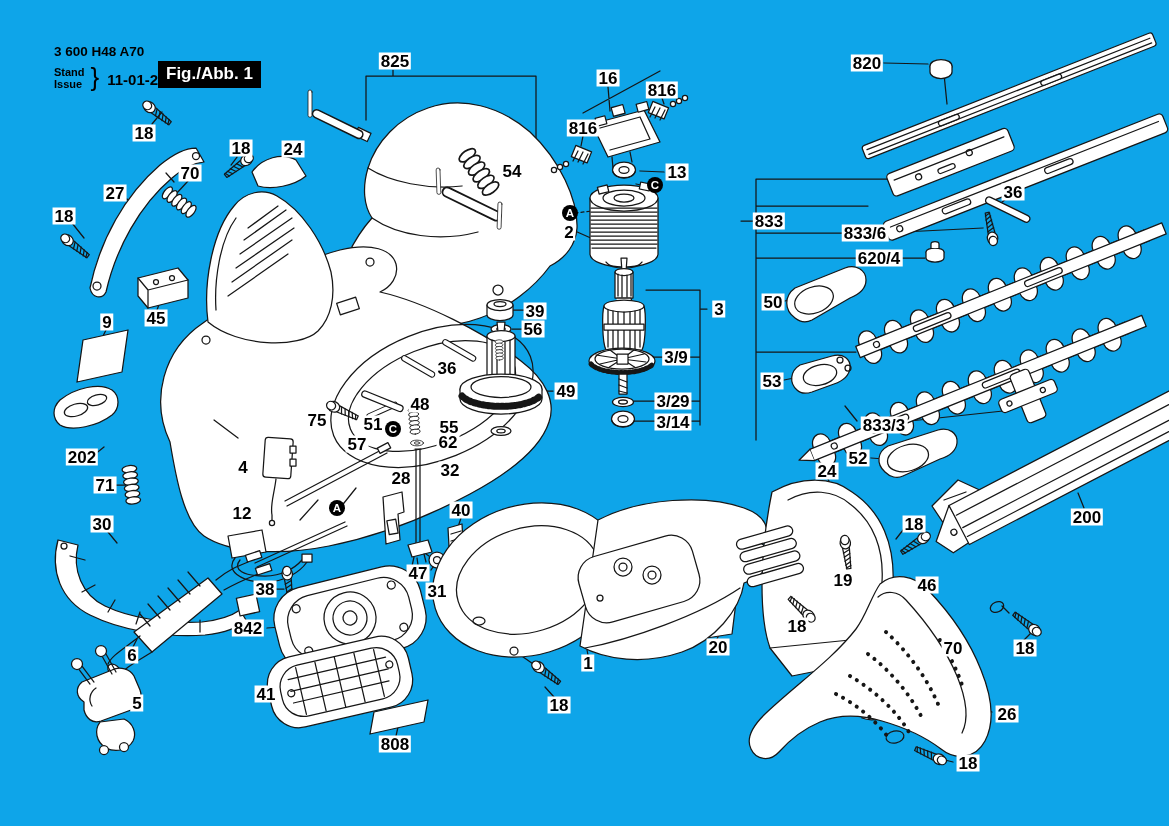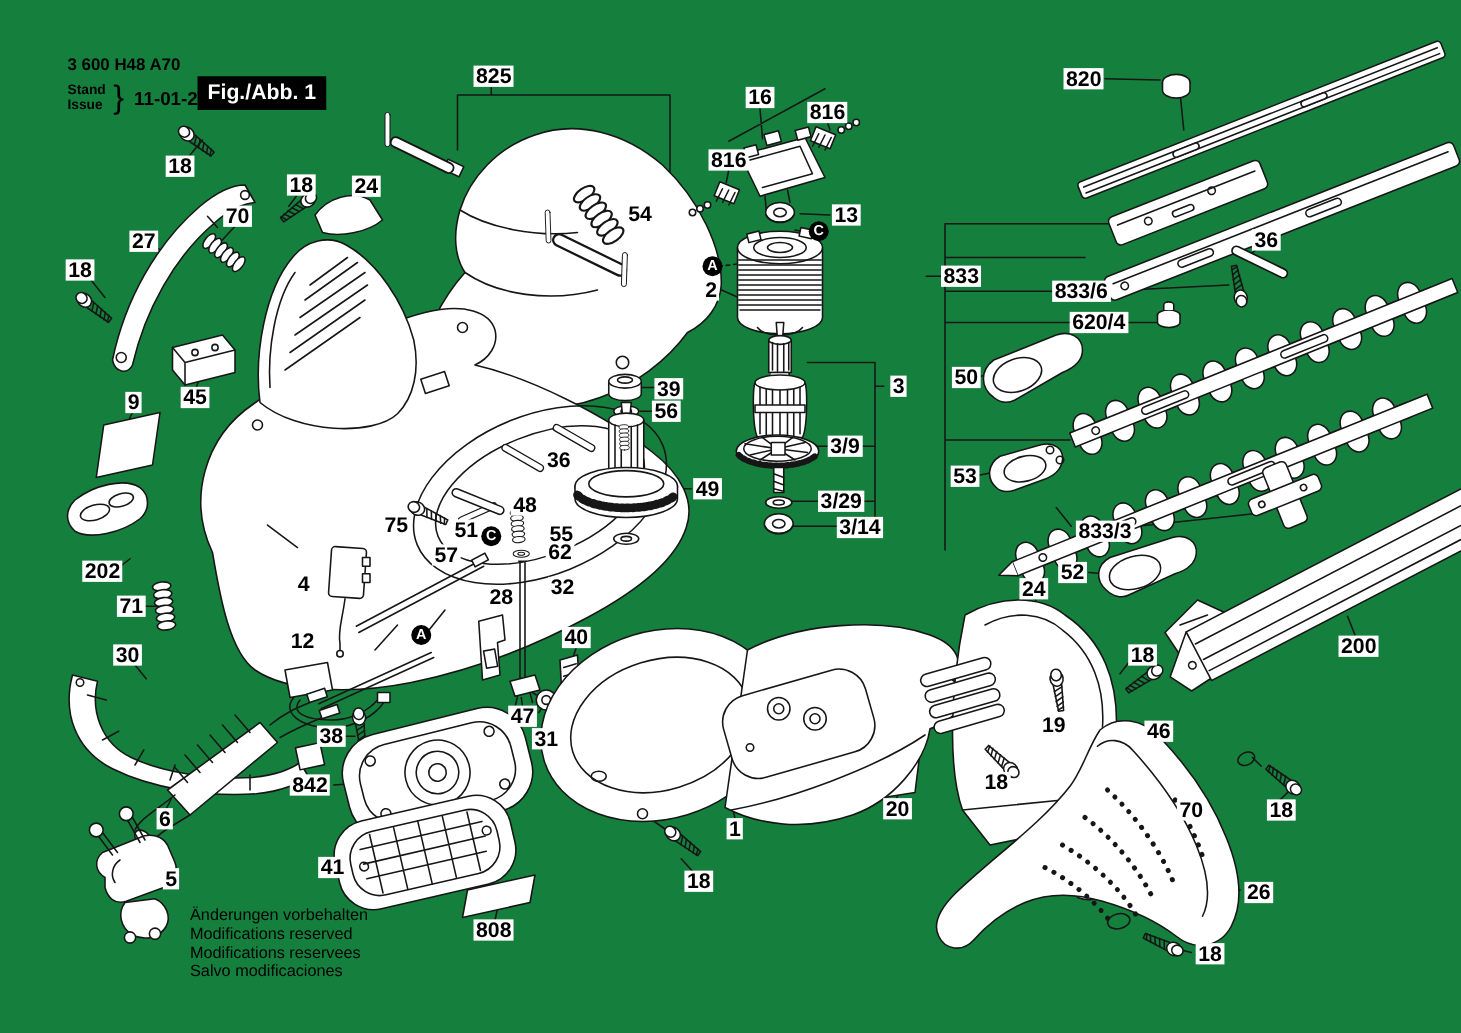--- a/index.html
+++ b/index.html
@@ -1,16 +1,16 @@
 <!DOCTYPE html>
 <html><head>
 <meta charset="utf-8">
 <style>
   html,body{margin:0;padding:0;background:#fff;}
-  .canvas{position:relative;width:1169px;height:826px;background:#15803d;overflow:hidden;
+  .canvas{position:relative;width:1169px;height:826px;background:#0ea5e9;overflow:hidden;
           font-family:"Liberation Sans",sans-serif;color:#000;}
   svg.art{position:absolute;left:0;top:0;}
   .part-label{position:absolute;transform:translate(-50%,-50%);font-weight:bold;font-size:17px;
               line-height:1;background:#fff;padding:0 2px;white-space:nowrap;z-index:5;}
   .callout{position:absolute;transform:translate(-50%,-50%);width:16px;height:16px;border-radius:50%;
            background:#000;color:#fff;font-weight:bold;font-size:11.5px;display:flex;align-items:center;
            justify-content:center;z-index:6;}
   .hdr{position:absolute;left:54px;top:44px;z-index:5;}
   .hdr-part{font-weight:bold;font-size:13.5px;margin-bottom:6px;}
   .hdr-row{display:flex;align-items:center;gap:6px;}
@@ -35,26 +35,20 @@
         <span>Stand</span>
         <span>Issue</span>
       </div>
       <span class="brace">}</span>
       <span class="hdr-date">11-01-26</span>
     </div>
   </div>
   <div class="figbox">Fig./Abb. 1</div>
 
 
-  <div class="footnote">
-    <div>Änderungen vorbehalten</div>
-    <div>Modifications reserved</div>
-    <div>Modifications reservees</div>
-    <div>Salvo modificaciones</div>
-  </div>
 
   <svg class="art" width="1169" height="826" viewBox="0 0 1169 826" stroke="#161616" stroke-width="1.25" fill="none" stroke-linecap="round" stroke-linejoin="round">
     <defs>
       <g id="screw">
         <path d="M7,-3.4 L28,-2 M7,3.4 L28,2 M28,-2 L28,2"></path>
         <path d="M9,-3.2 L12,3.2 M13,-3 L16,3 M17,-2.9 L20,2.9 M21,-2.7 L24,2.7 M25,-2.4 L27,2.4"></path>
         <ellipse cx="2" cy="0" rx="6" ry="5.2" fill="#fff"></ellipse>
         <ellipse cx="-1" cy="0" rx="4.6" ry="4.2" fill="#fff"></ellipse>
       </g>
       <g id="pin">
@@ -494,21 +488,21 @@
       <div class="part-label" style="left: 677px; top: 172px;">13</div>
       <div class="part-label" style="left: 512px; top: 171px;">54</div>
       <div class="part-label" style="left: 569px; top: 232px;">2</div>
       <div class="part-label" style="left: 156px; top: 318px;">45</div>
       <div class="part-label" style="left: 107px; top: 322px;">9</div>
       <div class="part-label" style="left: 535px; top: 311px;">39</div>
       <div class="part-label" style="left: 533px; top: 329px;">56</div>
       <div class="part-label" style="left: 719px; top: 309px;">3</div>
       <div class="part-label" style="left: 676px; top: 357px;">3/9</div>
       <div class="part-label" style="left: 673px; top: 401px; text-align: center;">3/29</div>
-      <div class="part-label" style="left: 673px; top: 422px; margin-left: 15px;">3/14</div>
+      <div class="part-label" style="left: 673px; top: 422px;">3/14</div>
       <div class="part-label" style="left: 447px; top: 368px;">36</div>
       <div class="part-label" style="left: 566px; top: 391px;">49</div>
       <div class="part-label" style="left: 420px; top: 404px;">48</div>
       <div class="part-label" style="left: 317px; top: 420px;">75</div>
       <div class="part-label" style="left: 373px; top: 424px;">51</div>
       <div class="part-label" style="left: 449px; top: 427px;">55</div>
       <div class="part-label" style="left: 448px; top: 442px;">62</div>
       <div class="part-label" style="left: 357px; top: 444px;">57</div>
       <div class="part-label" style="left: 450px; top: 470px;">32</div>
       <div class="part-label" style="left: 243px; top: 467px;">4</div>

